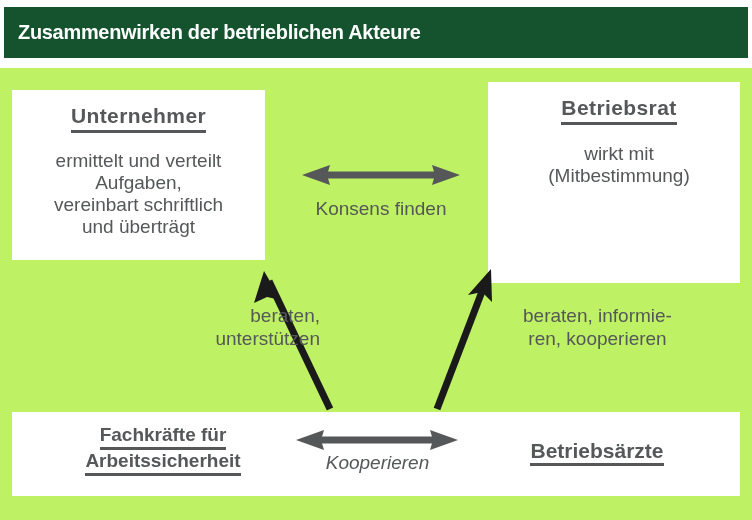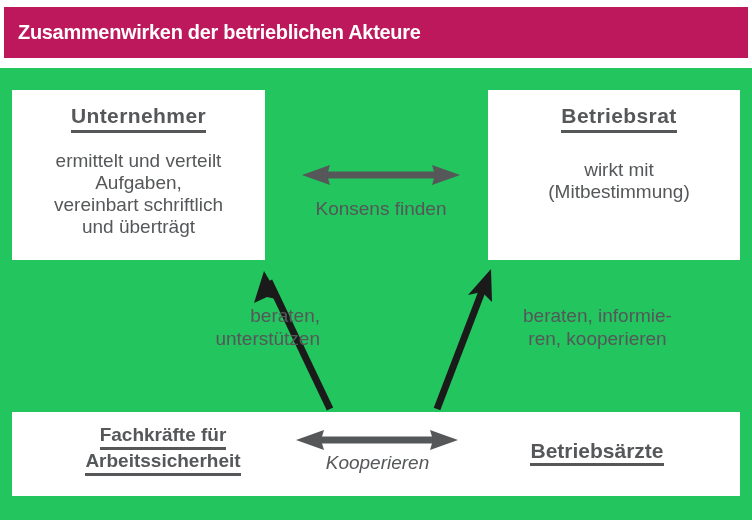--- a/index.html
+++ b/index.html
@@ -19,21 +19,21 @@
     height: 520px;
     background: #ffffff;
   }
   
   #header-bar {
     position: absolute;
     left: 4px;
     top: 7px;
     width: 744px;
     height: 51px;
-    background: #be185d;
+    background: #14532d;
     box-sizing: border-box;
   }
   #header-title {
     position: absolute;
     left: 14px;
     top: 13px;
     font-size: 21px;
     font-weight: bold;
     color: #ffffff;
     letter-spacing: -0.3px;
@@ -42,38 +42,38 @@
     transform: scaleX(0.95);
     transform-origin: left center;
   }
   
   #canvas {
     position: absolute;
     left: 0px;
     top: 68px;
     width: 752px;
     height: 452px;
-    background: #22c55e;
+    background: #bef264;
   }
   .node-box {
     position: absolute;
     background: #ffffff;
     box-sizing: border-box;
   }
   #box-unternehmer {
     left: 12px;
     top: 22px;
     width: 253px;
     height: 170px;
   }
   #box-betriebsrat {
     left: 488px;
-    top: 22px;
+    top: 14px;
     width: 252px;
-    height: 170px;
+    height: 201px;
     padding-left: 10px;
   }
   #box-bottom {
     left: 12px;
     top: 344px;
     width: 728px;
     height: 84px;
   }
   .node-heading {
     text-align: center;
@@ -90,21 +90,21 @@
   }
   .node-body {
     text-align: center;
     font-size: 19px;
     color: #555759;
     line-height: 1.16;
   }
   #box-unternehmer .node-heading { margin-top: 14px; }
   #box-unternehmer .node-body    { margin-top: 17px; }
   #box-betriebsrat .node-heading { margin-top: 14px; }
-  #box-betriebsrat .node-body    { margin-top: 26px; }
+  #box-betriebsrat .node-body    { margin-top: 18px; }
 
   #bottom-left-label {
     position: absolute;
     left: 26px;
     top: 12px;
     width: 250px;
     text-align: center;
     font-size: 19px;
     font-weight: bold;
     color: #555759;

